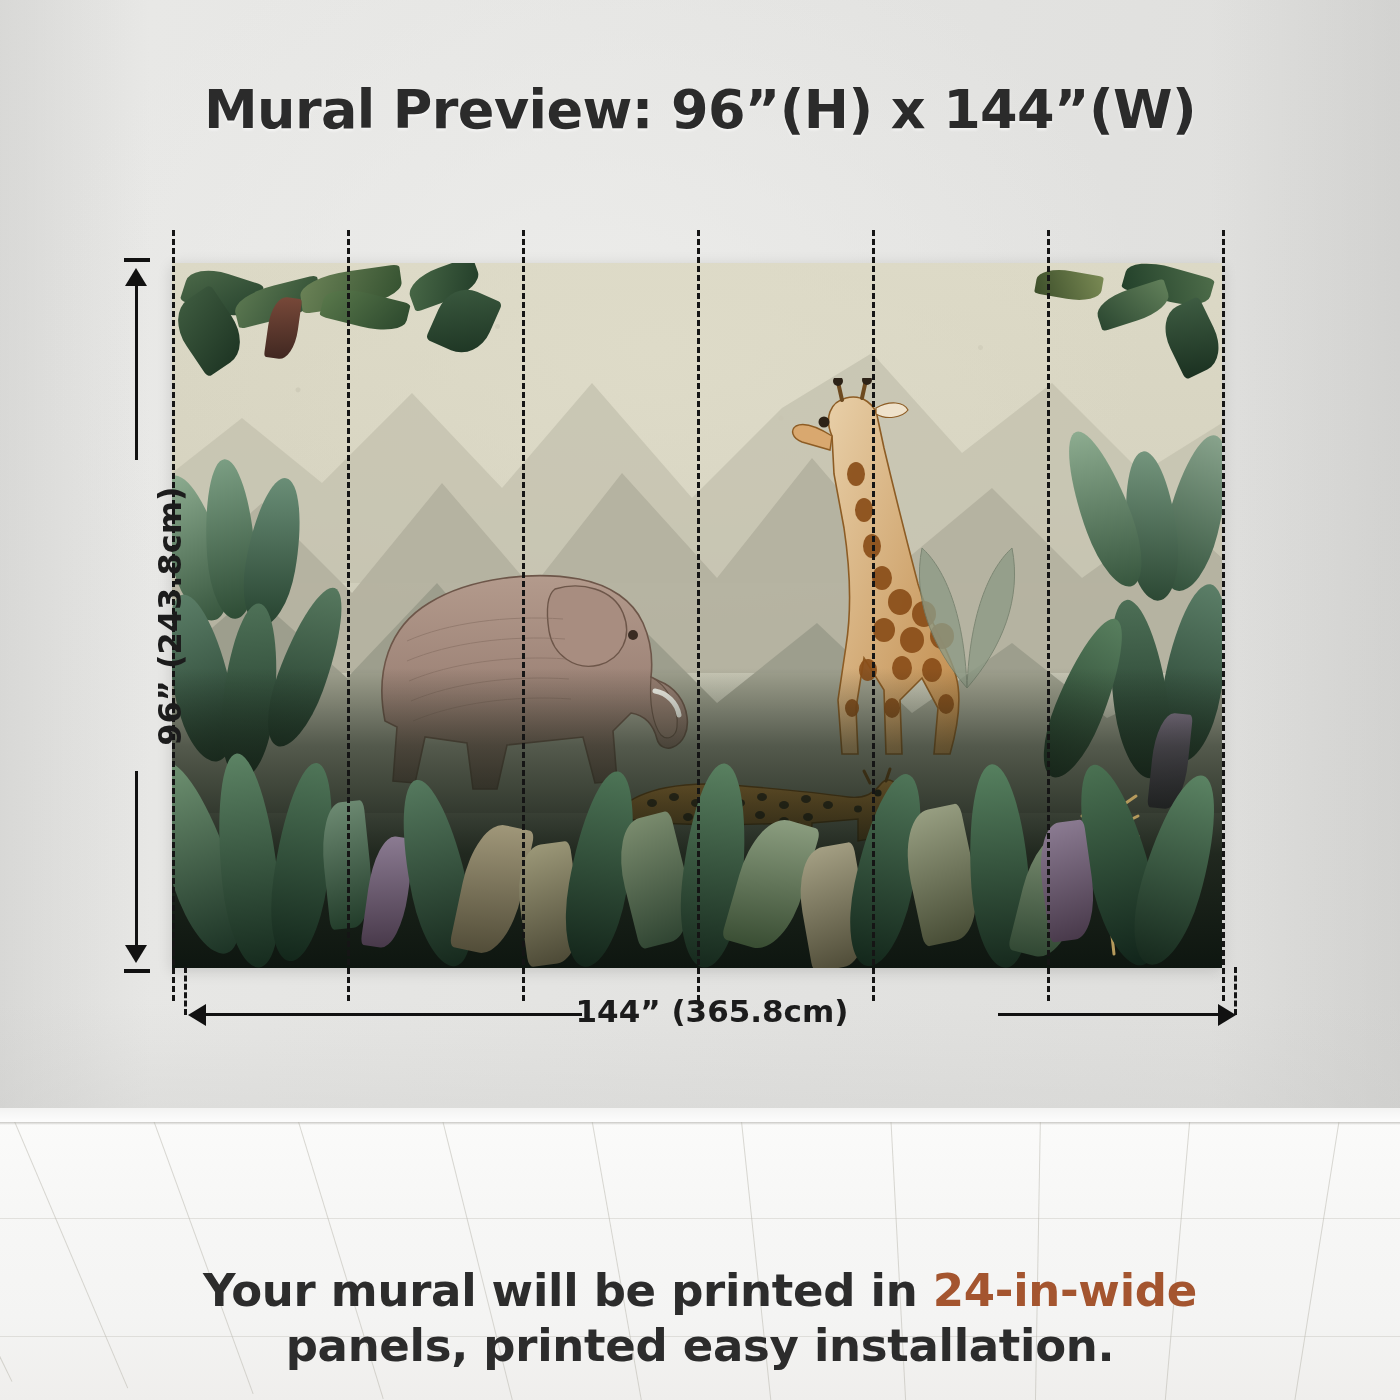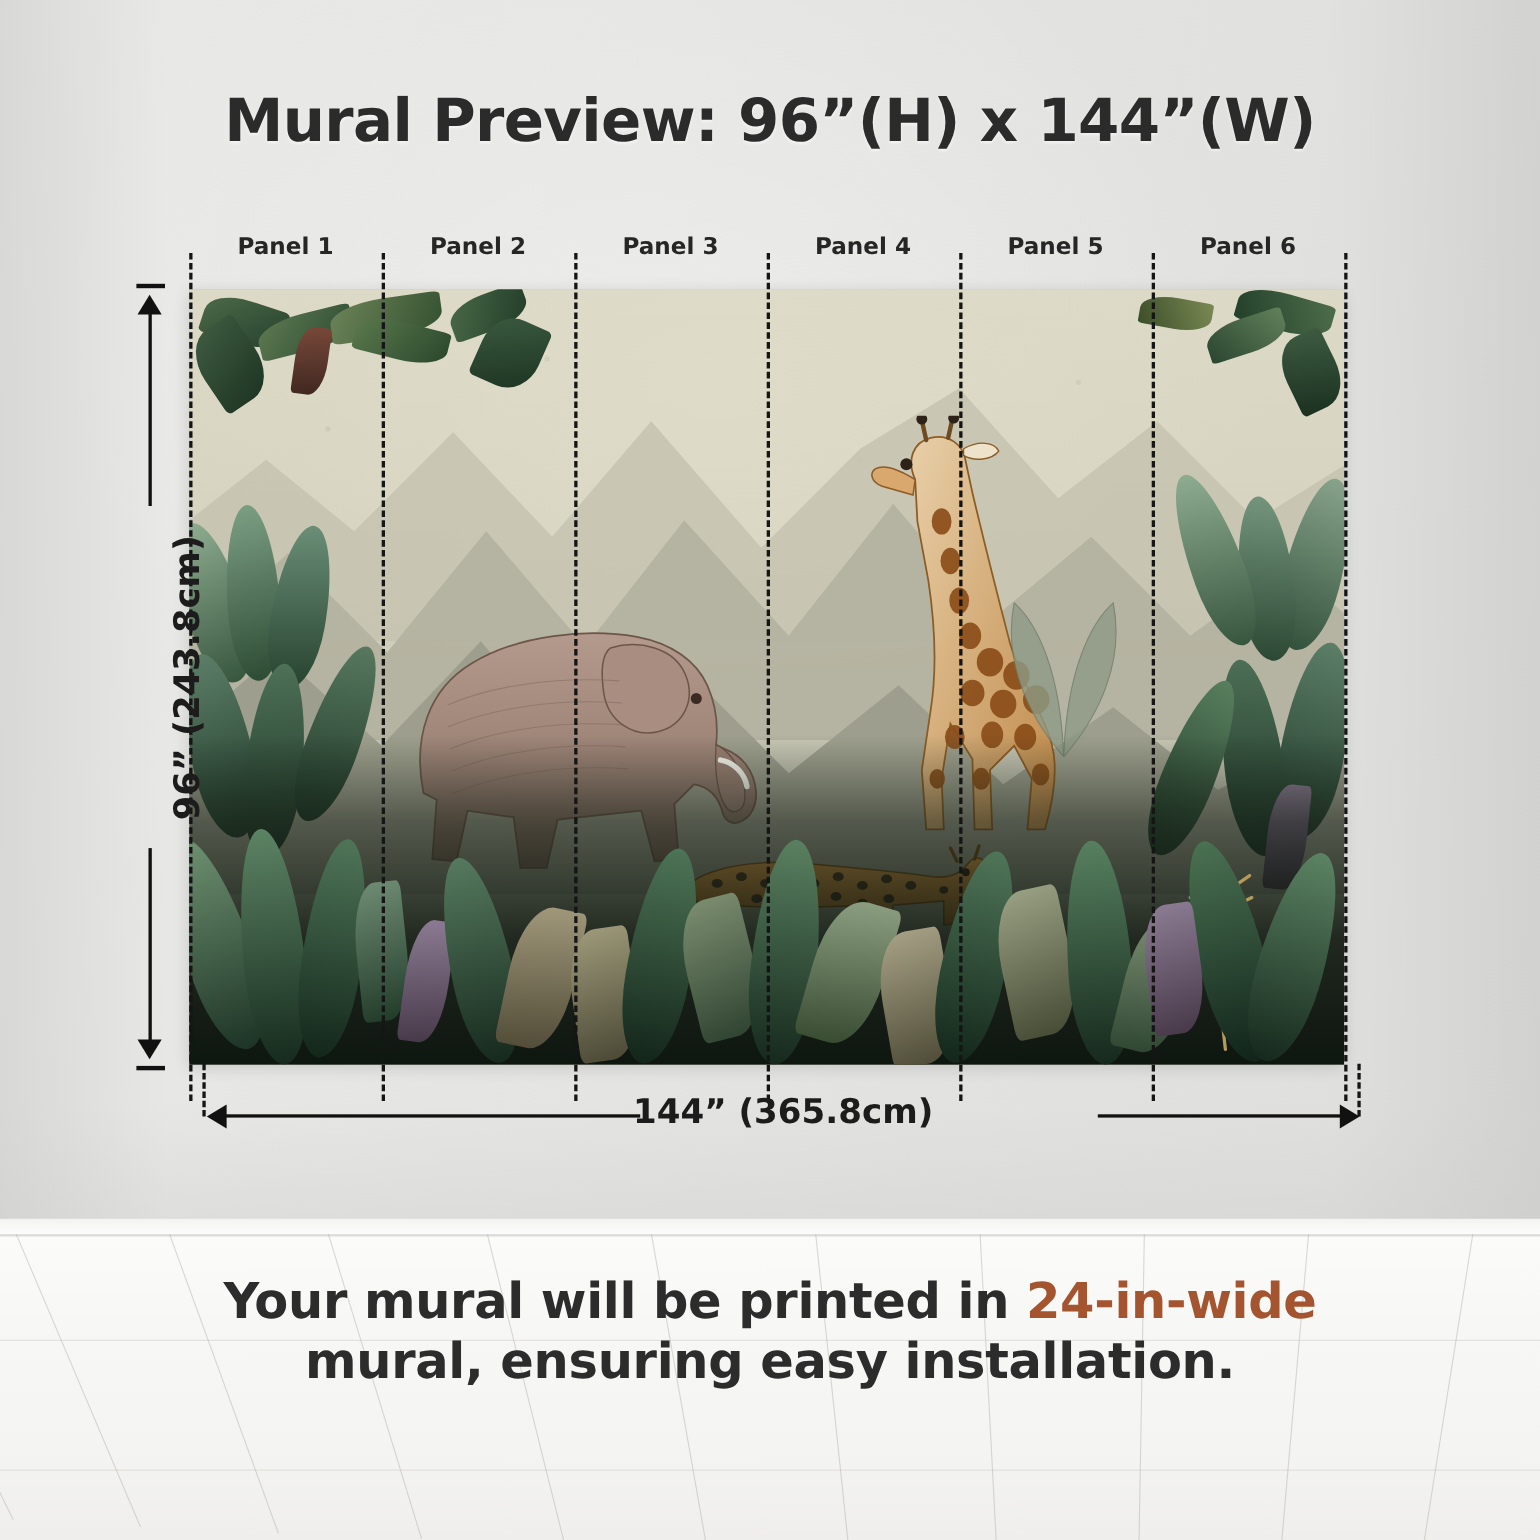--- a/index.html
+++ b/index.html
@@ -153,21 +153,21 @@
   .hdim .ar{position:absolute;top:19px;width:0;height:0;border-top:11px solid transparent;border-bottom:11px solid transparent;}
   .hdim .ar.l{left:6px;border-right:18px solid #111;}
   .hdim .ar.r{right:6px;border-left:18px solid #111;}
   .hdim .lbl{
     position:absolute;left:0;right:0;top:8px;text-align:center;
     font-size:31px;font-weight:700;color:#1c1c1c;
   }
 
   
   .caption{
-    position:absolute;left:90px;top:1156px;width:1220px;
+    position:absolute;left:90px;top:1264px;width:1220px;
     text-align:center;line-height:1.22;
     font-size:45px;font-weight:700;color:#2c2c2c;
     letter-spacing:-.3px;
   }
   .caption .hl{color:#a4552f;}
 </style>
 </head>
 <body>
 
 <div class="stage">
@@ -191,28 +191,20 @@
     <div class="plank" style="left:890px;transform:rotate(-3deg)"></div>
     <div class="plank" style="left:1040px;transform:rotate(1deg)"></div>
     <div class="plank" style="left:1190px;transform:rotate(5deg)"></div>
     <div class="plank" style="left:1340px;transform:rotate(9deg)"></div>
     <div class="hline" style="top:96px;"></div>
     <div class="hline" style="top:214px;"></div>
   </div>
 
   <div class="title">Mural Preview: 96”(H) x 144”(W)</div>
 
-  <div class="panel-labels">
-    <div>Panel 1</div>
-    <div>Panel 2</div>
-    <div>Panel 3</div>
-    <div>Panel 4</div>
-    <div>Panel 5</div>
-    <div>Panel 6</div>
-  </div>
 
   <div class="mural-wrap">
     <div class="mural">
 
       <div class="sky"></div>
       <div class="sky-tex"></div>
 
       <div class="mtn" style="top:60px;height:260px;">
         <svg viewBox="0 0 1050 260" preserveAspectRatio="none">
           <polygon points="0,260 0,150 70,95 150,160 240,70 330,165 420,60 520,175 610,85 700,30 790,130 880,60 970,150 1050,100 1050,260" fill="#c6c3b0" opacity=".85"></polygon>
@@ -442,16 +434,16 @@
     <div class="tick" style="right:2px;"></div>
     <div class="ar l"></div>
     <div class="ar r"></div>
     <div class="line l"></div>
     <div class="line r"></div>
     <div class="lbl">144” (365.8cm)</div>
   </div>
 
   <div class="caption">
     <span>Your mural will be printed in </span><span class="hl">24-in-wide</span><br>
-    <span>mural, ensuring easy installation.</span>
+    <span>panels, printed easy installation.</span>
   </div>
 
 </div>
 
 </body></html>

